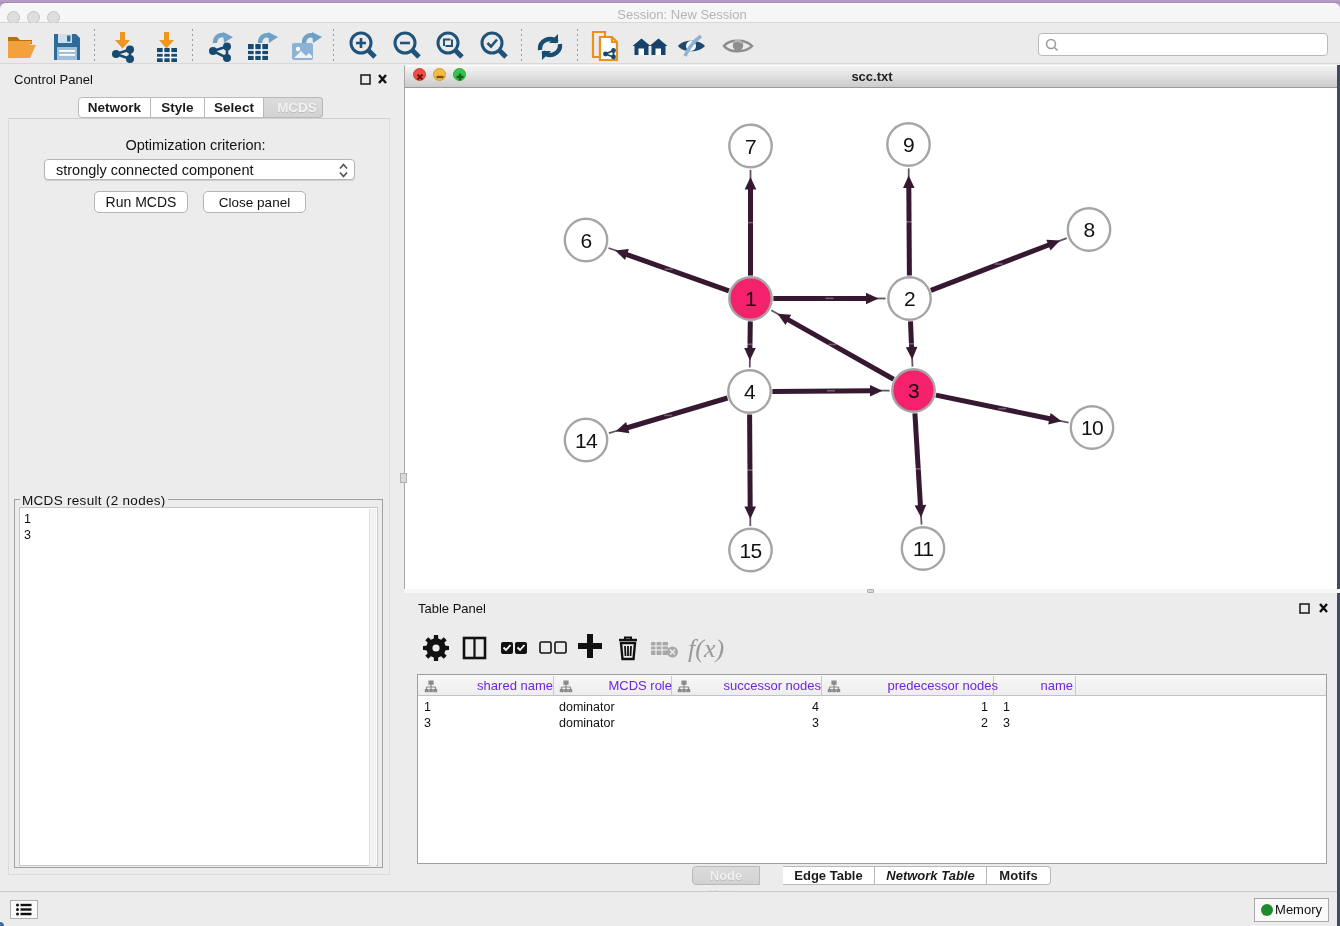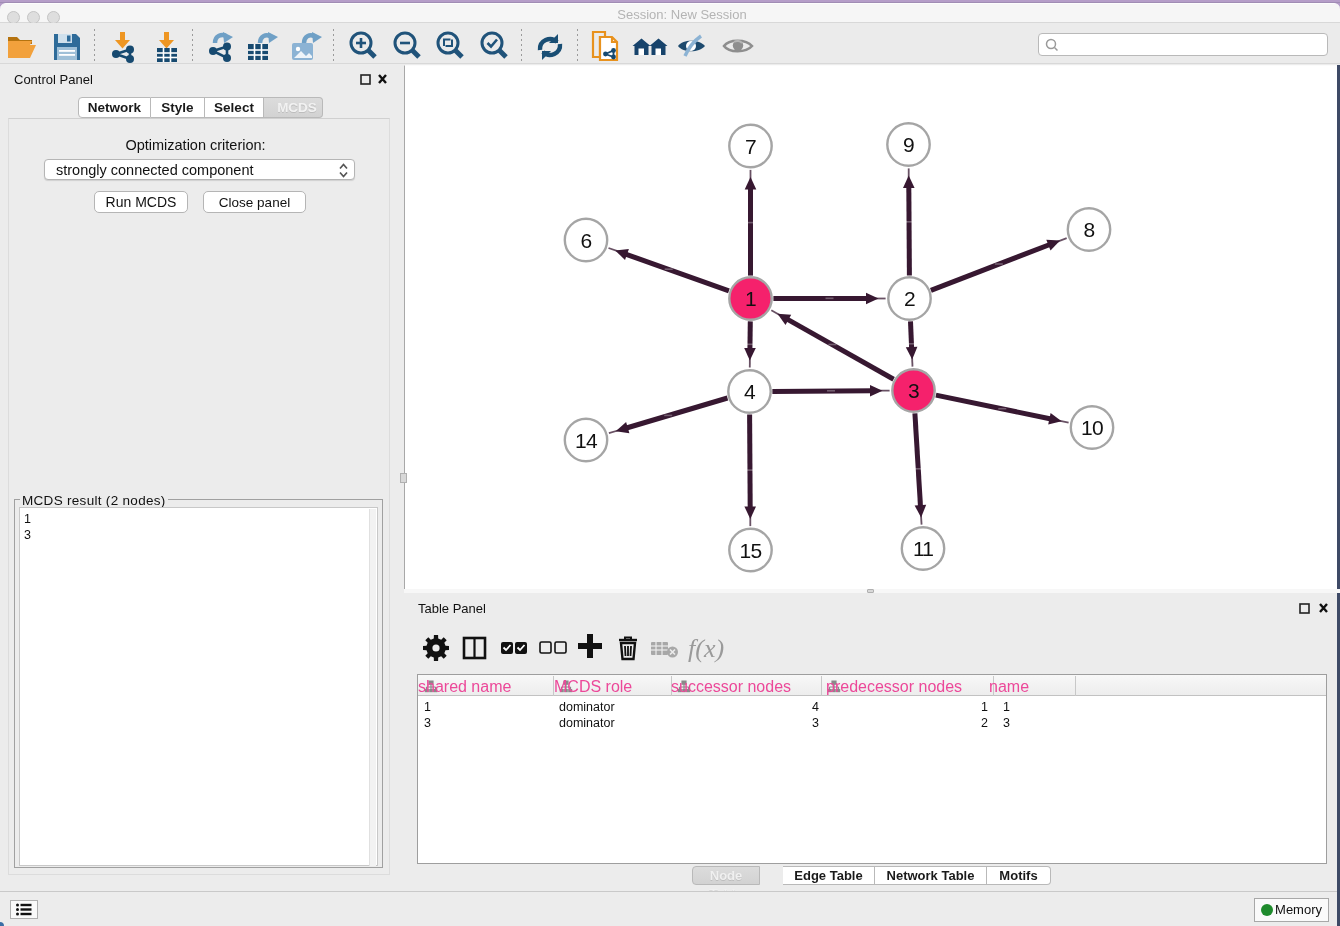--- a/index.html
+++ b/index.html
@@ -25,21 +25,21 @@
 #nettitle { left:0; top:0; width:934px; height:22px; background:linear-gradient(#f4f4f4,#cbcbcb); border-bottom:1px solid #9b9b9b; }
 #nettitle .t { width:100%; text-align:center; font-size:13px; font-weight:bold; color:#222; line-height:21px; }
 .mtl { position:absolute; top:2px; width:13px; height:13px; border-radius:50%; }
 
 #tpanel { left:392px; top:593px; width:948px; height:298px; background:#ececec; }
 
 #statusbar { left:0; top:891px; width:1340px; height:35px; background:#ececec; border-top:1px solid #c9c9c9; }
 #redge { left:1337px; top:65px; width:3px; height:863px; background:#3e4a66; }
 .hsep { top:1px; width:1px; height:20px; background:#c8c8c8; }
 .hico { top:5px; }
-.htxt { top:3px; text-align:left; font-size:16px; color:#ec4899; }
+.htxt { top:3px; text-align:right; font-size:13px; color:#6d28d9; }
 .cell { font-size:12.5px; color:#111; }
 .grip { position:absolute; background:#d8d8d8; border:1px solid #b0b0b0; }
 </style>
 </head>
 <body>
 <div id="desktop" class="abs"></div>
 <div class="abs" style="left:0;top:2px;width:1340px;height:1px;background:#a08cb4;"></div>
 <div id="titlebar" class="abs">
   <div class="tl" style="left:7px"></div>
   <div class="tl" style="left:27px"></div>
@@ -203,20 +203,32 @@
 
   <div class="abs" style="left:14px;top:435px;width:369px;height:369px;border:1px solid #a0a0a0;"></div>
   <div class="abs" style="left:20px;top:429px;background:#ececec;padding:0 2px;font-size:13.5px;letter-spacing:0.3px;color:#111;text-align:right;">MCDS result (2 nodes)</div>
   <div class="abs" style="left:19px;top:443px;width:359px;height:359px;background:#fff;border:1px solid #c8c8c8;">
     <div style="position:absolute;left:4px;top:3px;font-size:12.5px;color:#111;line-height:16px;">1<br>3</div>
     <div style="position:absolute;right:1px;top:1px;width:7px;height:357px;background:#f2f2f2;border-left:1px solid #e0e0e0;"></div>
   </div>
 </div>
 
 <div id="netwin" class="abs">
+  <div id="nettitle" class="abs">
+    <div class="mtl" style="left:8px;background:#ec5044;border:1px solid #c94539;"><svg width="12" height="12" viewBox="0 0 12 12">
+          <path d="M3.5 3.5 L8.5 8.5 M8.5 3.5 L3.5 8.5" stroke="#7a120e" stroke-width="2.2"></path>
+        </svg></div>
+    <div class="mtl" style="left:28px;background:#f3bb46;border:1px solid #cf9f2f;"><svg width="12" height="12" viewBox="0 0 12 12">
+          <line x1="2.5" y1="6" x2="9.5" y2="6" stroke="#7a5210" stroke-width="2.4"></line>
+        </svg></div>
+    <div class="mtl" style="left:48px;background:#37c44e;border:1px solid #2ea83f;"><svg width="12" height="12" viewBox="0 0 12 12">
+          <path d="M6 2.5 L6 9.5 M2.5 6 L9.5 6" stroke="#156317" stroke-width="2.4"></path>
+        </svg></div>
+    <div class="t">scc.txt</div>
+  </div>
   <svg id="graph" class="abs" style="left:4px;top:24px" width="930" height="501" viewBox="0 0 930 501">
 <g stroke="#371831" stroke-width="5" fill="none">
 <line x1="341.5" y1="185.6" x2="341.5" y2="96.5"></line>
 <line x1="319.9" y1="200.8" x2="215.2" y2="163.6"></line>
 <line x1="364.4" y1="208.5" x2="460.0" y2="208.5"></line>
 <line x1="341.3" y1="231.4" x2="340.9" y2="261.0"></line>
 <line x1="500.4" y1="185.6" x2="499.8" y2="95.0"></line>
 <line x1="521.9" y1="200.3" x2="642.2" y2="154.0"></line>
 <line x1="501.5" y1="231.4" x2="502.7" y2="260.0"></line>
 <line x1="484.6" y1="289.2" x2="376.8" y2="228.4"></line>
@@ -403,21 +415,21 @@
     <div class="abs cell" style="left:300px;top:41px;width:101px;text-align:right;">3</div>
     <div class="abs cell" style="left:470px;top:25px;width:100px;text-align:right;">1</div>
     <div class="abs cell" style="left:470px;top:41px;width:100px;text-align:right;">2</div>
     <div class="abs cell" style="left:585px;top:25px;">1</div>
     <div class="abs cell" style="left:585px;top:41px;">3</div>
   </div>
 
   <div class="abs" style="left:300px;top:273px;height:19px;font-size:13px;font-weight:bold;">
     <div class="tab" style="left:0;width:68px;height:19px;line-height:18px;border-radius:4px 0 0 4px;background:linear-gradient(#dcdcdc,#d2d2d2);color:#f0f0f0;text-shadow:0 1px 0 #bdbdbd;">Node Table</div>
     <div class="tab" style="left:91px;width:92px;height:19px;line-height:18px;border-left:none;">Edge Table</div>
-    <div class="tab" style="left:183px;width:112px;height:19px;line-height:18px;border-left:none;">Network Table</div>
+    <div class="tab" style="left:183px;width:112px;height:19px;line-height:18px;border-left:none;font-style:italic;">Network Table</div>
     <div class="tab" style="left:295px;width:64px;height:19px;line-height:18px;border-left:none;border-radius:0 4px 4px 0;">Motifs</div>
   </div>
 </div>
 
 <div id="statusbar" class="abs">
   <div class="abs" style="left:10px;top:8px;width:28px;height:19px;background:#fafafa;border:1px solid #b0b0b0;">
     <svg width="16" height="13" viewBox="0 0 16 13" style="position:absolute;left:5px;top:2px">
         <circle cx="1.5" cy="2" r="1.5" fill="#111"></circle>
         <circle cx="1.5" cy="6.5" r="1.5" fill="#111"></circle>
         <circle cx="1.5" cy="11" r="1.5" fill="#111"></circle>

